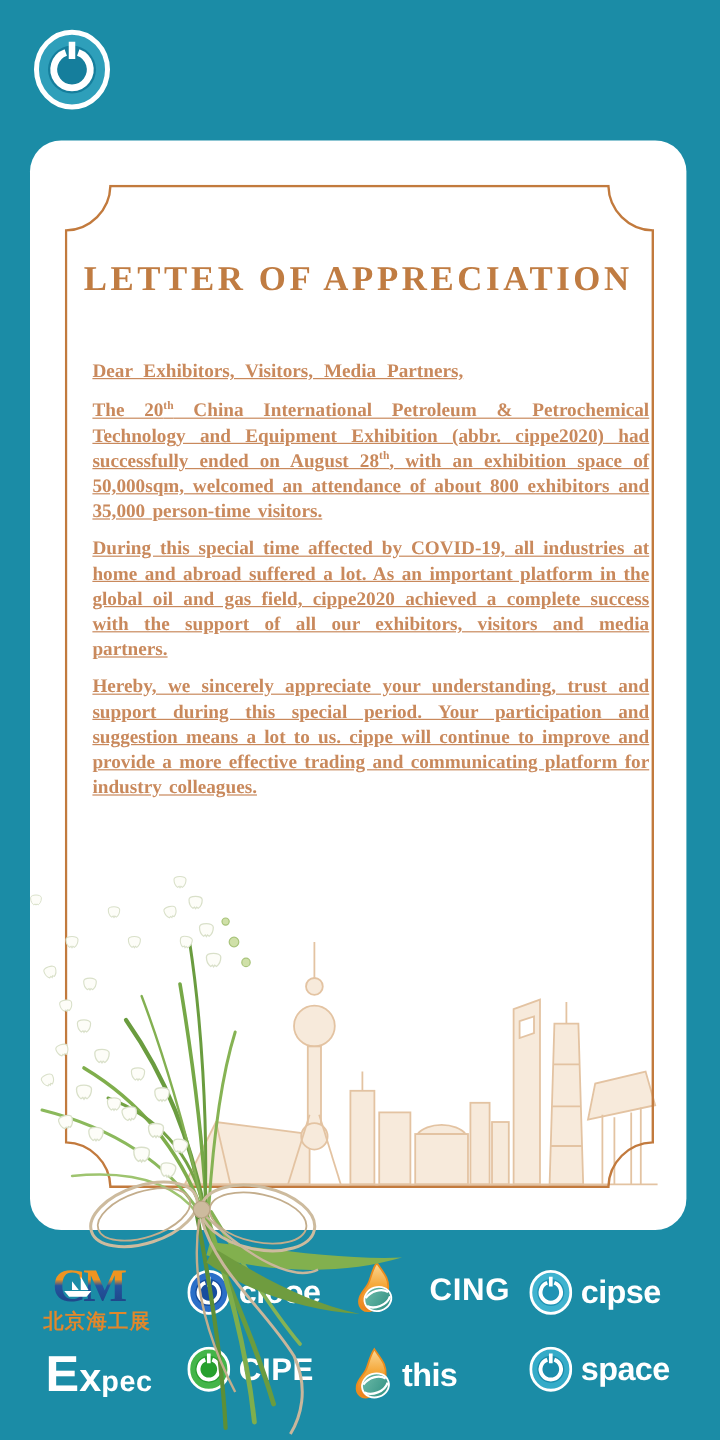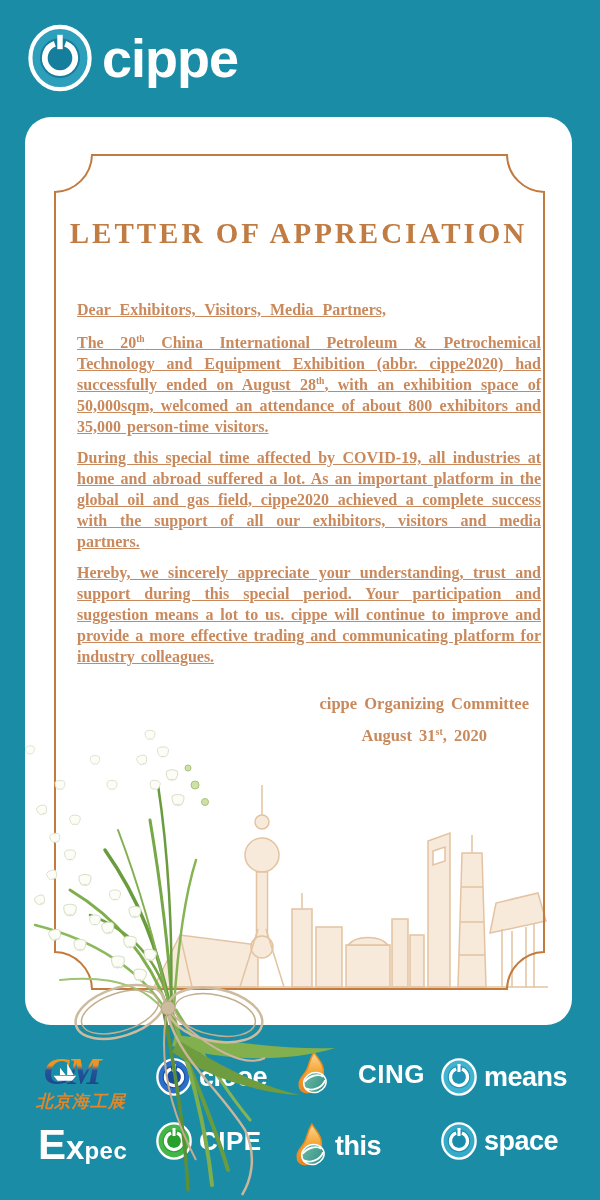--- a/index.html
+++ b/index.html
@@ -88,21 +88,20 @@
       </g>
     </g>
   </defs>
 </svg>
 
 <div class="header">
   <svg class="power-icon" viewBox="0 0 40 42" style="--pc:#2e9fba;--pcd:#157e9c;">
     <use href="#powerGlyph" style="color:#2e9fba"></use>
     <style>.pw-base{fill:#2e9fba;stroke:#fff;stroke-width:2.6}.pw-inner{fill:#157e9c}</style>
   </svg>
-  <div class="logo-word">cippe</div>
 </div>
 
 <div class="card">
 
   <svg class="skyline" viewBox="0 0 410 212">
     <g stroke="#dfb992" stroke-width="1.5" fill="#f6e7d5">
       <path d="M14 210 L40 158 L118 168 L118 210 Z"></path>
       <path d="M40 158 L52 210" fill="none"></path>
       <rect x="152" y="132" width="20" height="78"></rect>
       <line x1="162" y1="116" x2="162" y2="132"></line>
@@ -140,26 +139,20 @@
     <path d="M38 1 H453 A38 38 0 0 0 490 38 V798 A38 38 0 0 0 453 835 H38 A38 38 0 0 0 1 798 V38 A38 38 0 0 0 38 1 Z" fill="none" stroke="#c27a3d" stroke-width="2"></path>
   </svg>
 
   <div class="letter-title">LETTER OF APPRECIATION</div>
 
   <div class="letter-body">
     <p class="salutation">Dear Exhibitors, Visitors, Media Partners,</p>
     <p>The 20<sup>th</sup> China International Petroleum &amp; Petrochemical Technology and Equipment Exhibition (abbr. cippe2020) had successfully ended on August 28<sup>th</sup>, with an exhibition space of 50,000sqm, welcomed an attendance of about 800 exhibitors and 35,000 person-time visitors.</p>
     <p>During this special time affected by COVID-19, all industries at home and abroad suffered a lot. As an important platform in the global oil and gas field, cippe2020 achieved a complete success with the support of all our exhibitors, visitors and media partners.</p>
     <p>Hereby, we sincerely appreciate your understanding, trust and support during this special period. Your participation and suggestion means a lot to us. cippe will continue to improve and provide a more effective trading and communicating platform for industry colleagues.</p>
-    <div class="sig">
-      <div class="sig-inner">
-        <div class="sig-committee">cippe Organizing Committee</div>
-        <div class="sig-date">August 31<sup>st</sup>, 2020</div>
-      </div>
-    </div>
   </div>
 </div>
 
 <svg class="flowers" viewBox="0 0 345 510">
   <g fill="none" stroke-linecap="round">
 
     <path d="M168 318 C150 270 120 230 70 200" stroke="#7fae4c" stroke-width="3"></path>
     <path d="M170 316 C158 260 140 210 105 160" stroke="#6a9c3f" stroke-width="3.5"></path>
     <path d="M166 320 C140 280 95 250 35 235" stroke="#8bb95c" stroke-width="2.5"></path>
     <path d="M172 315 C168 250 160 190 150 130" stroke="#76a847" stroke-width="3"></path>
@@ -218,21 +211,21 @@
     <ellipse cx="120" cy="322" rx="40" ry="19" transform="rotate(-18 120 322)" stroke="#c3ad8c" stroke-width="1.5"></ellipse>
     <ellipse cx="215" cy="325" rx="48" ry="26" transform="rotate(12 215 325)" stroke="#cdbb9e" stroke-width="2.5"></ellipse>
     <ellipse cx="215" cy="325" rx="41" ry="20" transform="rotate(12 215 325)" stroke="#c3ad8c" stroke-width="1.5"></ellipse>
     <path d="M168 326 C180 370 220 400 245 440 C258 468 250 492 242 505" stroke="#c9b69b" stroke-width="2.5"></path>
     <path d="M166 326 C158 380 175 430 196 470" stroke="#c3ad8c" stroke-width="2"></path>
     <path d="M172 324 C210 360 245 378 265 368" stroke="#c9b69b" stroke-width="2"></path>
   </g>
   <circle cx="168" cy="318" r="7" fill="#cdbb9e" stroke="#b9a384"></circle>
 </svg>
 
-<div class="logo-cell" style="left:36px;top:1050px;font-style:italic;">
+<div class="logo-cell" style="left:36px;top:1050px;">
   <div class="cm-wrap">
     <svg width="78" height="42" viewBox="0 0 96 52">
       <text x="2" y="42" font-family="Liberation Serif, DejaVu Serif, serif" font-weight="bold" font-size="48" letter-spacing="-3" fill="url(#cmGrad)">CM</text>
       <g fill="#ffffff">
         <path d="M14 32 L42 32 L37 38 L19 38 Z"></path>
         <path d="M22 22 L22 31 L29 31 Z"></path>
         <path d="M31 17 L31 31 L39 31 Z"></path>
       </g>
     </svg>
     <div class="cm-sub">北京海工展</div>
@@ -256,21 +249,21 @@
   <div class="lg-label caps">CING</div>
 </div>
 
 <div class="logo-cell" style="left:441px;top:1058px;">
   <svg class="power-icon" viewBox="0 0 40 42">
     <ellipse cx="20" cy="21" rx="18.5" ry="19.5" fill="#3fb3cf" stroke="#fff" stroke-width="2.6"></ellipse>
     <circle cx="20" cy="21" r="12.5" fill="#1f93b4"></circle>
     <path d="M23.25 12.07 A 9.5 9.5 0 1 1 16.75 12.07" fill="none" stroke="#fff" stroke-width="3.6"></path>
     <line x1="20" y1="6.5" x2="20" y2="15.5" stroke="#fff" stroke-width="3.4"></line>
   </svg>
-  <div class="lg-label">means</div>
+  <div class="lg-label">cipse</div>
 </div>
 
 <div class="logo-cell" style="left:38px;top:1124px;">
   <div class="expec">
     <span class="e1">E</span>
       <span class="e2">x</span>
       <span class="e3">pec</span>
   </div>
 </div>
 

